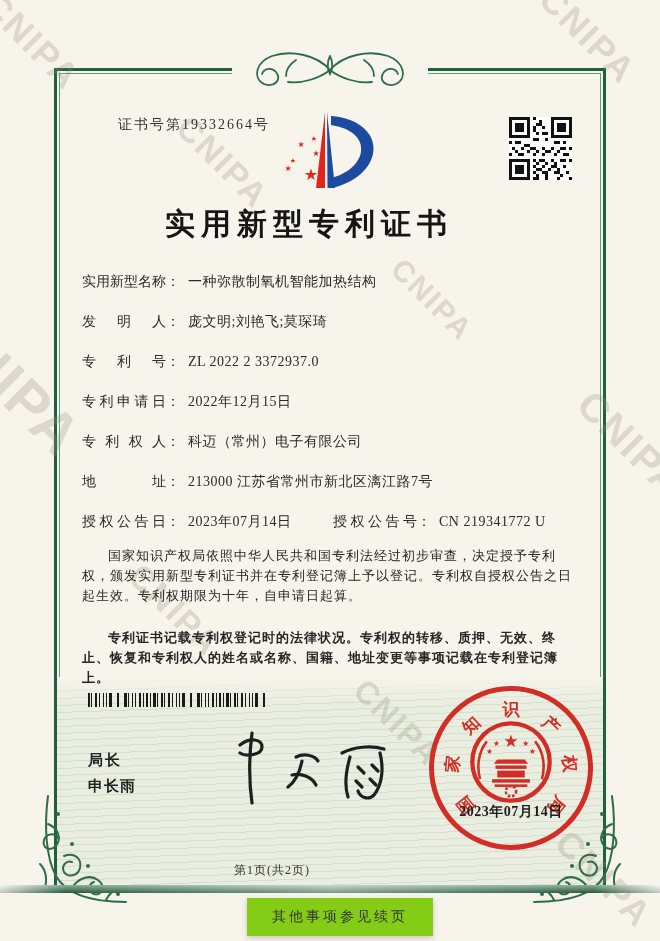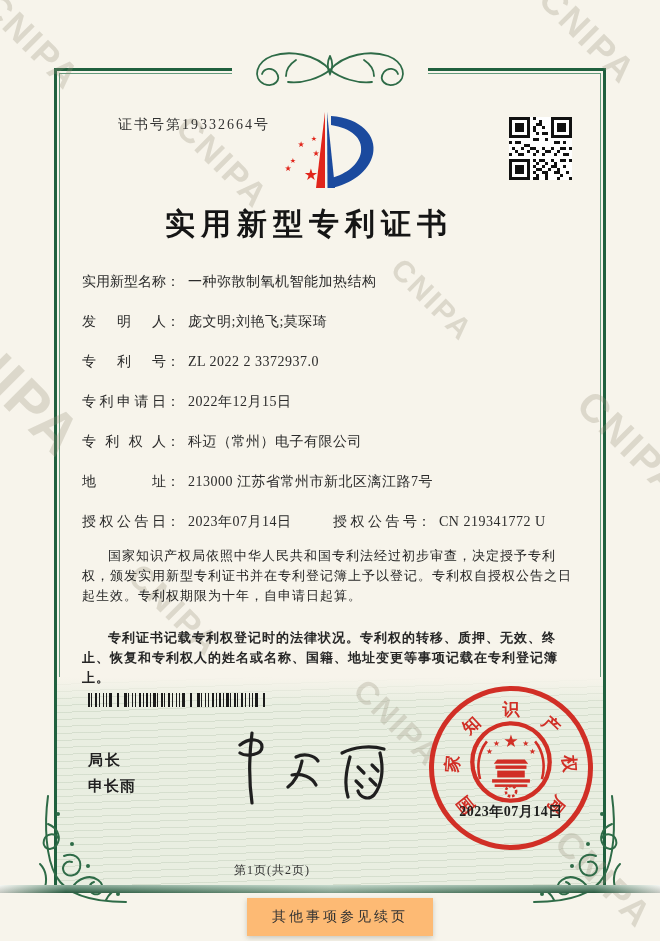--- a/index.html
+++ b/index.html
@@ -89,21 +89,21 @@
   .seal-emblem{position:absolute;left:34px;top:28px;width:86px;height:86px;}
   .seal-date{
     position:absolute;left:-10px;right:-10px;top:112px;text-align:center;z-index:6;
     font-size:14px;font-weight:700;letter-spacing:0.5px;color:#141414;
   }
   
   .page-num{position:absolute;left:54px;top:862px;width:436px;z-index:5;text-align:center;
     font-size:12px;letter-spacing:1px;color:#333;}
   .cont-tab{
     position:absolute;left:247px;top:898px;width:186px;height:38px;line-height:38px;z-index:5;
-    background:#fdba74;box-shadow:0 2px 5px rgba(70,70,55,0.25);text-align:center;
+    background:#84cc16;box-shadow:0 2px 5px rgba(70,70,55,0.25);text-align:center;
     font-size:14px;letter-spacing:3px;color:#333;
   }
 </style>
 </head>
 <body>
 
 <span class="wm" style="left:4px;top:-16px;font-size:36px;">CNIPA</span>
 <span class="wm" style="left:560px;top:-22px;font-size:36px;">CNIPA</span>
 <span class="wm" style="left:-36px;top:290px;font-size:58px;">CNIPA</span>
 <span class="wm" style="left:196px;top:108px;font-size:34px;">CNIPA</span>

